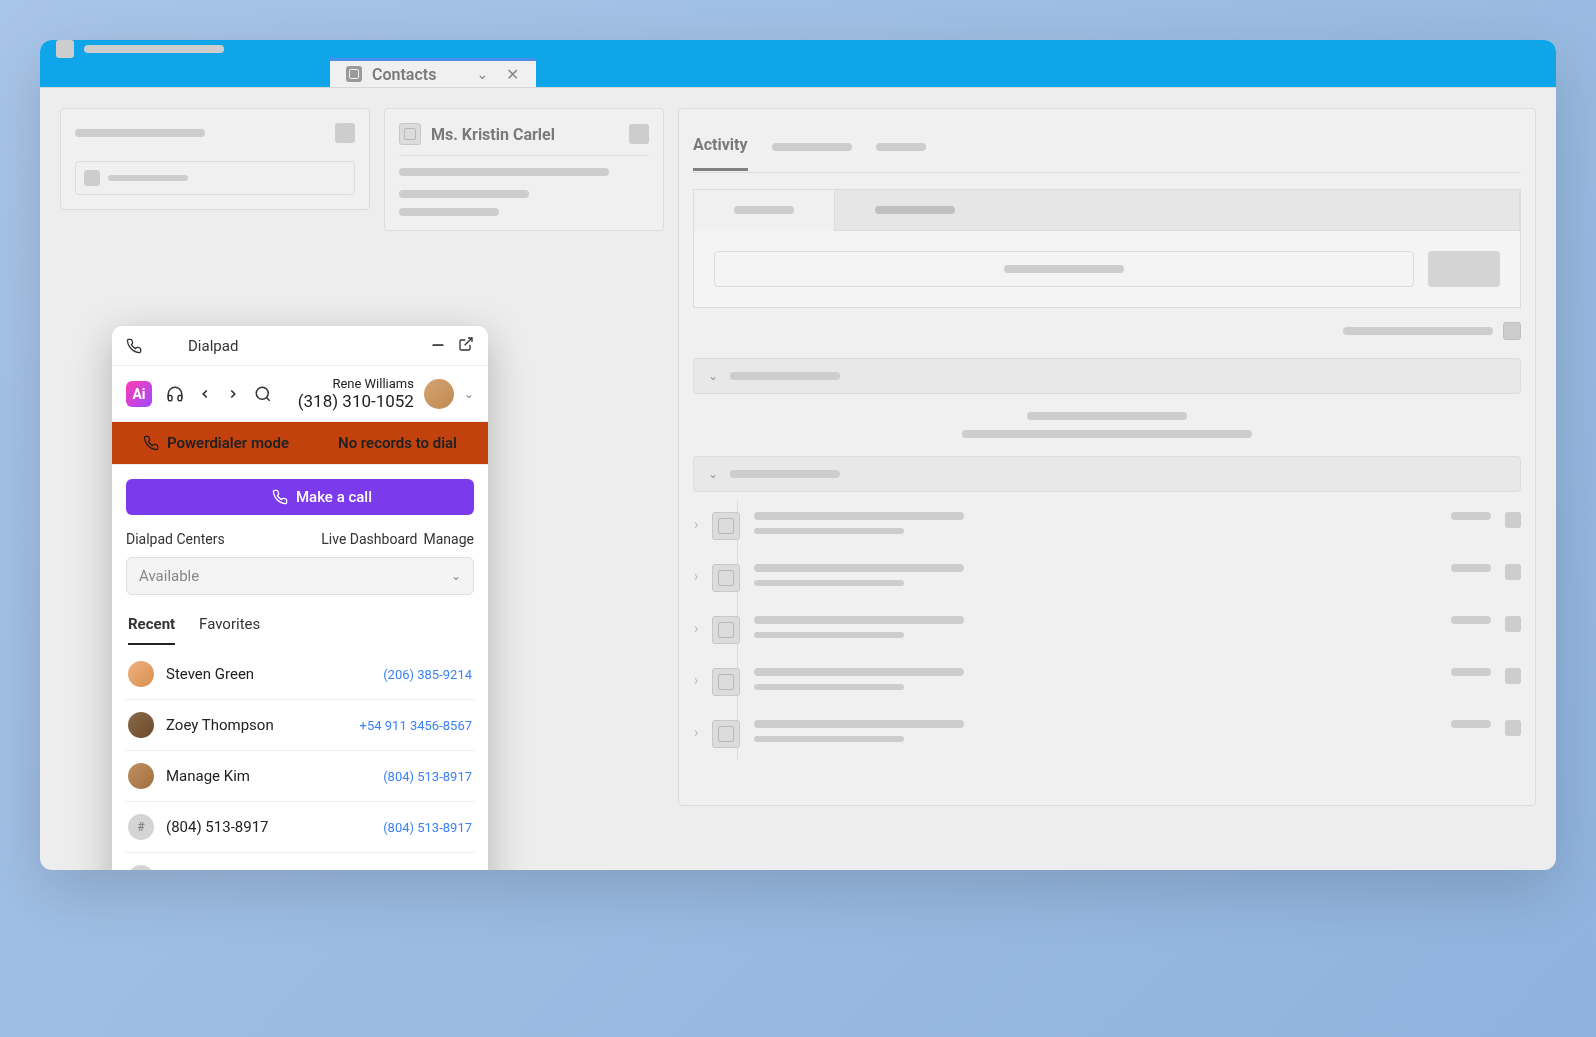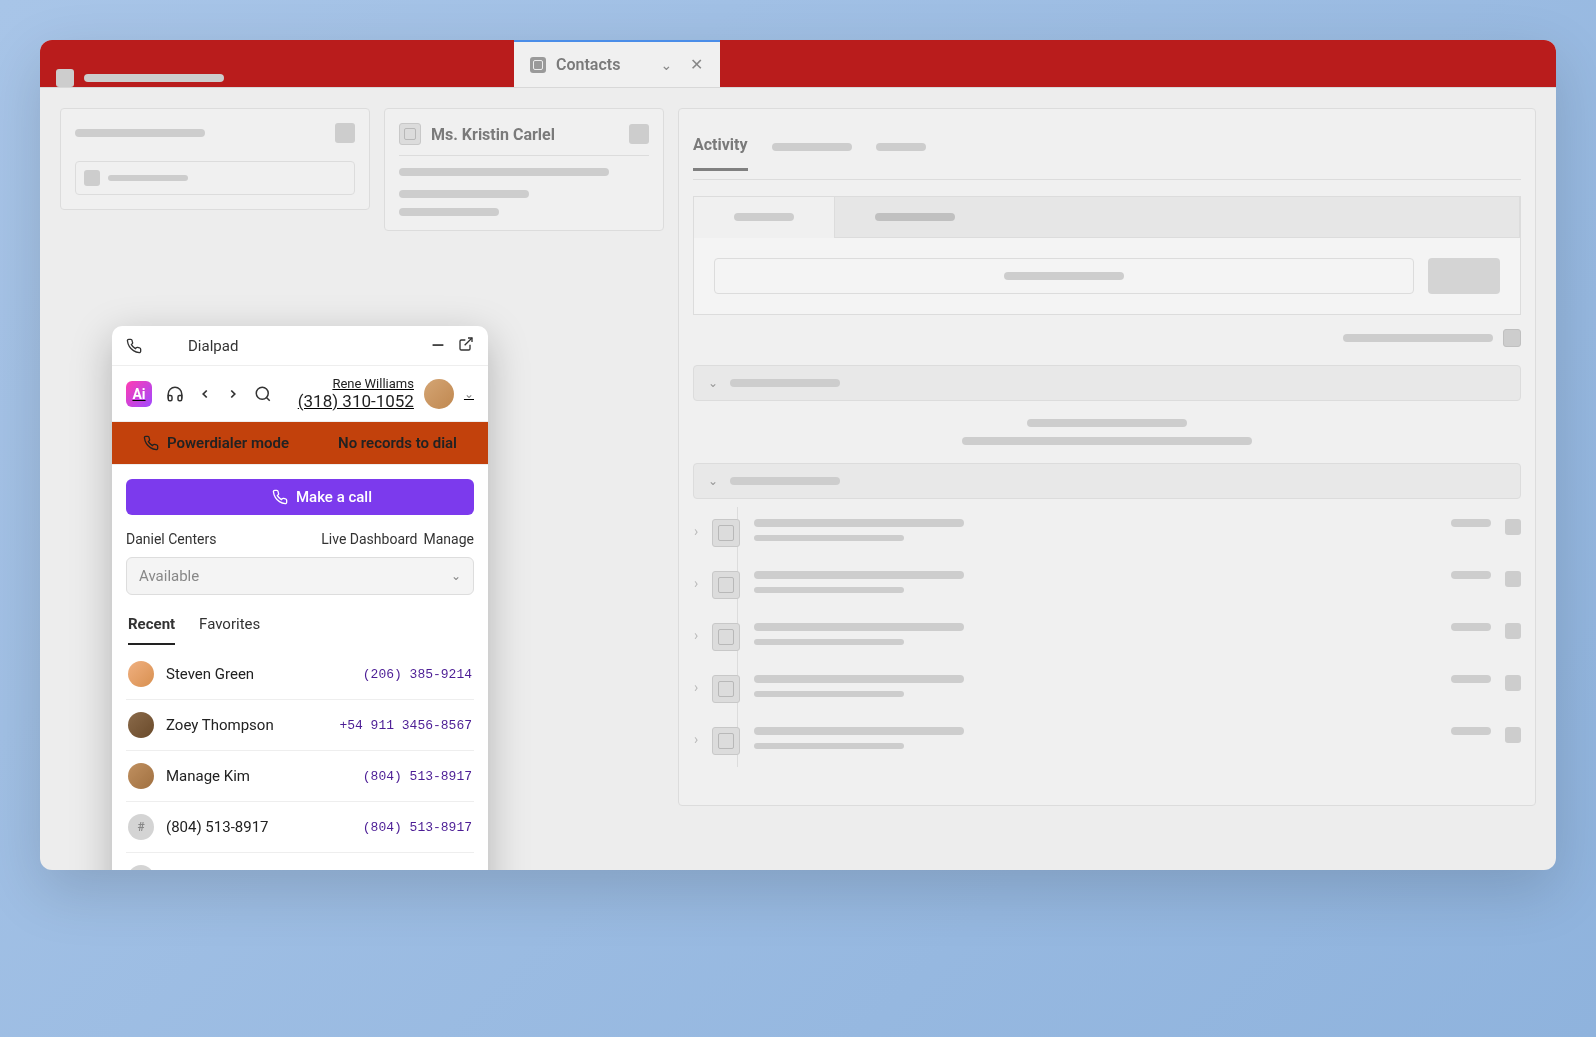--- a/index.html
+++ b/index.html
@@ -3,42 +3,42 @@
 <meta charset="utf-8">
 <style>
 * { margin: 0; padding: 0; box-sizing: border-box; font-family: -apple-system, BlinkMacSystemFont, "Segoe UI", Roboto, sans-serif; }
 body { background: linear-gradient(135deg, #a8c5e8 0%, #8fb3dd 100%); min-height: 100vh; padding: 40px; }
 .app-window { background: #ededed; border-radius: 12px; overflow: hidden; box-shadow: 0 20px 60px rgba(0,0,0,0.15); position: relative; height: 830px; }
 .titlebar { height: 44px; background: #e8e8e8; display: flex; align-items: center; padding: 0 16px; }
 .sf-cloud { width: 40px; height: 28px; background: #9a9a9a; border-radius: 14px; position: relative; display: flex; align-items: center; justify-content: center; }
 .sf-cloud::before { content: ''; position: absolute; left: 6px; top: -4px; width: 14px; height: 14px; background: #9a9a9a; border-radius: 50%; }
 .sf-cloud::after { content: ''; position: absolute; right: 8px; top: -6px; width: 18px; height: 18px; background: #9a9a9a; border-radius: 50%; }
 .sf-cloud span { font-size: 7px; color: #ededed; position: relative; z-index: 1; }
-.tabs-row { height: 48px; background: #b91c1c; border-bottom: 1px solid #d8d8d8; display: flex; align-items: flex-end; }
+.tabs-row { height: 48px; background: #0ea5e9; border-bottom: 1px solid #d8d8d8; display: flex; align-items: flex-start; flex-direction: column; }
 .tab-placeholder { margin-left: 16px; display: flex; align-items: center; gap: 10px; }
 .sq-placeholder { width: 18px; height: 18px; background: #cdcdcd; border-radius: 3px; }
 .bar-placeholder { height: 8px; background: #cdcdcd; border-radius: 4px; }
 .active-tab { margin-left: 290px; height: 48px; border-top: 3px solid #4a8de8; display: flex; align-items: center; gap: 10px; padding: 0 16px; background: #f0f0f0; }
 .tab-icon { width: 16px; height: 16px; background: #9a9a9a; border-radius: 3px; position: relative; }
 .tab-icon::after { content:''; position:absolute; left:3px; top:3px; right:3px; bottom:3px; border:1px solid #ededed; border-radius:2px; }
 .active-tab-label { font-size: 16px; font-weight: 600; color: #7a7a7a; }
 .chevron-icon { color: #888; font-size: 14px; cursor: pointer; }
 .close-icon { color: #888; font-size: 16px; cursor: pointer; margin-left: 8px; }
 .main-content { display: flex; height: calc(100% - 92px); padding: 20px; gap: 14px; }
 .left-col { width: 310px; }
 .mid-col { width: 280px; }
 .right-col { flex: 1; }
 .panel { background: #f0f0f0; border: 1px solid #dcdcdc; border-radius: 4px; padding: 14px; }
 .panel-header { display: flex; align-items: center; gap: 10px; border-bottom: 1px solid #dcdcdc; padding-bottom: 10px; margin-bottom: 12px; }
 .panel-title { font-size: 16px; font-weight: 700; color: #7a7a7a; }
 .panel-sq { width: 22px; height: 22px; background: #dcdcdc; border-radius: 3px; border: 1px solid #c8c8c8; position: relative; }
 .panel-sq::after { content:''; position:absolute; inset:4px; border:1px solid #b8b8b8; border-radius:2px; }
 .dropdown-caret { color: #999; font-size: 12px; margin-left: 4px; }
 .row-flex { display: flex; align-items: center; justify-content: space-between; }
-.activity-tabs { display: flex; gap: 24px; border-bottom: 1px solid #dcdcdc; padding-bottom: 8px; }
+.activity-tabs { display: flex; gap: 24px; border-bottom: 1px solid #dcdcdc; padding-bottom: 1px; }
 .activity-tab { padding: 12px 0 14px; font-size: 16px; font-weight: 700; color: #7a7a7a; }
 .activity-tab.active { border-bottom: 3px solid #808080; }
 .inner-box { border: 1px solid #dcdcdc; margin-top: 16px; background: #f4f4f4; }
 .inner-tabs { display: flex; }
 .inner-tab { padding: 16px 40px; border-right: 1px solid #dcdcdc; border-bottom: 1px solid #dcdcdc; }
 .inner-tab.active { border-bottom: none; background: #f0f0f0; }
 .inner-body { padding: 20px; display: flex; gap: 14px; }
 .inner-input { flex: 1; height: 36px; border: 1px solid #dcdcdc; border-radius: 4px; display: flex; align-items: center; justify-content: center; }
 .inner-btn { width: 72px; height: 36px; background: #d4d4d4; border-radius: 4px; }
 .collapse-row { margin-top: 18px; padding: 10px 14px; background: #e8e8e8; border-radius: 4px; border: 1px solid #dcdcdc; display: flex; align-items: center; gap: 12px; }
@@ -46,21 +46,21 @@
 .activity-item { display: flex; align-items: flex-start; gap: 14px; padding: 12px 0; }
 .item-chev { color: #bbb; font-size: 14px; margin-top: 4px; }
 .item-icon { width: 28px; height: 28px; background: #dcdcdc; border: 1px solid #c8c8c8; border-radius: 3px; position: relative; }
 .item-icon::after { content:''; position:absolute; inset:5px; border:1px solid #b8b8b8; border-radius:2px; }
 .item-body { flex: 1; }
 .dialpad-widget { position: absolute; left: 72px; top: 286px; width: 376px; background: #fff; border-radius: 10px; box-shadow: 0 12px 40px rgba(0,0,0,0.25); overflow: hidden; }
 .dp-header { display: flex; align-items: center; justify-content: space-between; padding: 10px 14px; border-bottom: 1px solid #eee; }
 .dp-header-left { display: flex; align-items: center; gap: 10px; }
 .dp-title { font-size: 15px; color: #333; margin-left: 36px; }
 .dp-header-right { display: flex; gap: 14px; color: #444; }
-.dp-toolbar { display: flex; align-items: center; justify-content: space-between; padding: 10px 14px; border-bottom: 1px solid #eee; text-decoration: underline; }
+.dp-toolbar { display: flex; align-items: center; justify-content: space-between; padding: 10px 14px; border-bottom: 1px solid #eee; }
 .dp-toolbar-left { display: flex; align-items: center; gap: 14px; }
 .dp-logo { width: 26px; height: 26px; background: linear-gradient(135deg, #ff3db2, #a048ff); border-radius: 6px; display: flex; align-items: center; justify-content: center; color: #fff; font-weight: 700; font-size: 14px; }
 .dp-icon-btn { color: #444; cursor: pointer; display: flex; }
 .dp-toolbar-right { display: flex; align-items: center; gap: 10px; }
 .dp-user-info { text-align: right; }
 .dp-user-name { font-size: 13px; color: #222; }
 .dp-user-phone { font-size: 17px; color: #222; }
 .dp-avatar { width: 30px; height: 30px; border-radius: 50%; background: linear-gradient(135deg, #d4a574, #c08850); }
 .dp-caret { color: #888; font-size: 12px; cursor: pointer; }
 .dp-mode-row { display: flex; align-items: center; justify-content: space-between; padding: 12px 31px; background: #c2410c; border-bottom: 1px solid #eee; }
@@ -77,21 +77,21 @@
 .dp-tab.active { font-weight: 700; border-bottom: 2px solid #222; }
 .dp-list { margin-top: 4px; }
 .dp-list-item { display: flex; align-items: center; justify-content: space-between; padding: 12px 2px; border-bottom: 1px solid #eee; cursor: pointer; }
 .dp-list-left { display: flex; align-items: center; gap: 12px; }
 .dp-list-avatar { width: 26px; height: 26px; border-radius: 50%; background: #ccc; display: flex; align-items: center; justify-content: center; font-size: 12px; color: #fff; font-weight: 600; }
 .av-1 { background: linear-gradient(135deg, #f0b080, #d89050); }
 .av-2 { background: linear-gradient(135deg, #8a6a4a, #6a4a2a); }
 .av-3 { background: linear-gradient(135deg, #c09060, #a07040); }
 .av-hash { background: #d4d4d4; color: #888; }
 .dp-list-name { font-size: 15px; color: #222; }
-.dp-list-phone { font-size: 13px; color: #4c1d95; font-family: Liberation Mono, monospace; }
+.dp-list-phone { font-size: 13px; color: #3b82f6; }
 svg { display: block; }
 </style>
 </head>
 <body>
 
 <div class="app-window">
 
   <div class="tabs-row">
     <div class="tab-placeholder">
       <div class="sq-placeholder"></div>
@@ -298,21 +298,21 @@
 
     <div class="dp-body">
       <button class="dp-call-btn">
         <svg width="16" height="16" viewBox="0 0 24 24" fill="none" stroke="#fff" stroke-width="2">
             <path d="M22 16.92v3a2 2 0 0 1-2.18 2 19.79 19.79 0 0 1-8.63-3.07 19.5 19.5 0 0 1-6-6 19.79 19.79 0 0 1-3.07-8.67A2 2 0 0 1 4.11 2h3a2 2 0 0 1 2 1.72 12.84 12.84 0 0 0 .7 2.81 2 2 0 0 1-.45 2.11L8.09 9.91a16 16 0 0 0 6 6l1.27-1.27a2 2 0 0 1 2.11-.45 12.84 12.84 0 0 0 2.81.7A2 2 0 0 1 22 16.92z"></path>
           </svg>
         <span>Make a call</span>
       </button>
 
       <div class="dp-cc-row">
-        <span>Daniel Centers</span>
+        <span>Dialpad Centers</span>
         <div class="dp-cc-links">
           <span style="cursor:pointer">Live Dashboard</span>
           <span style="cursor:pointer">Manage</span>
         </div>
       </div>
 
       <div class="dp-select">
         <span class="dp-select-label">Available</span>
         <span class="dp-caret">⌄</span>
       </div>

